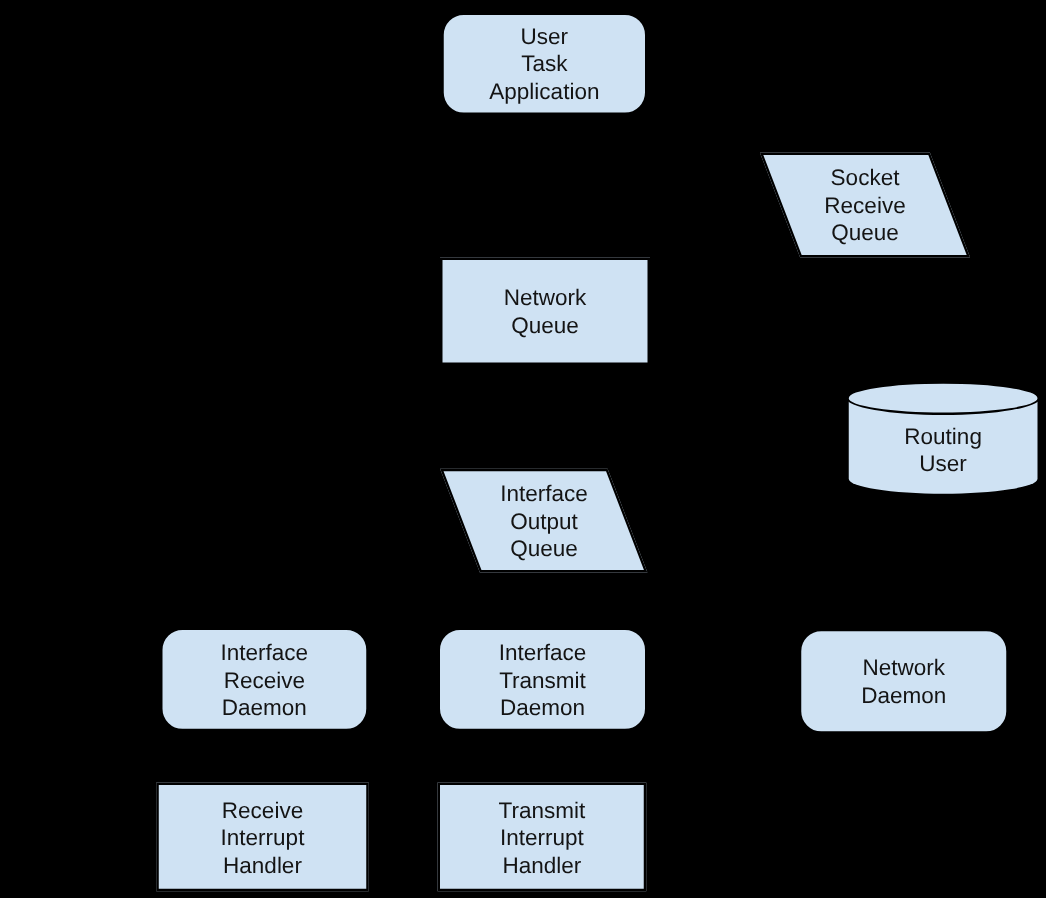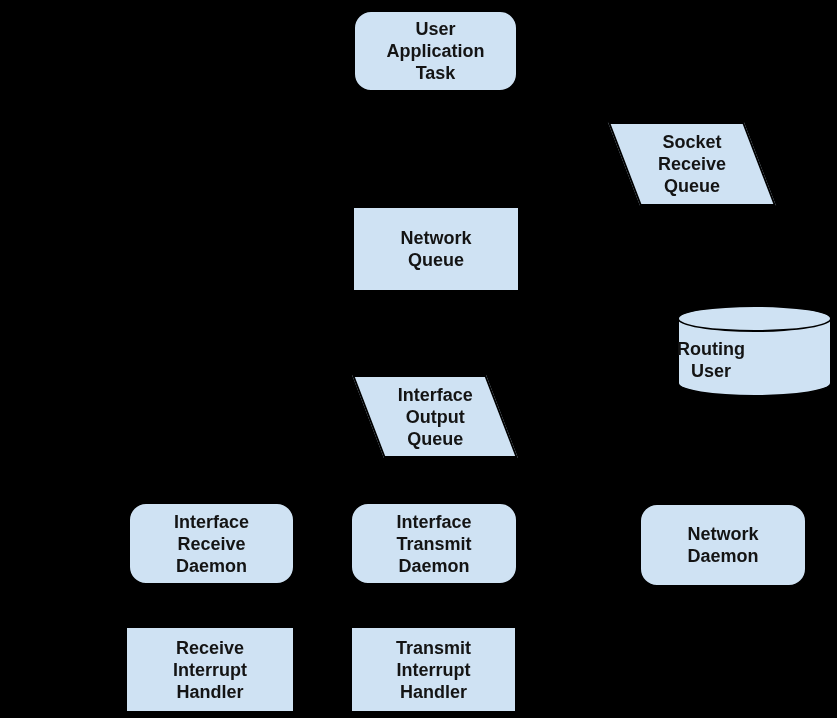--- a/index.html
+++ b/index.html
@@ -7,21 +7,20 @@
     padding: 0;
     background: var(--canvas-bg, #000000);
   }
   .canvas {
     position: relative;
     width: 837px;
     height: 718px;
     background: var(--canvas-bg, #000000);
     overflow: hidden;
     font-family: "Liberation Sans", "DejaVu Sans", sans-serif;
-    font-weight: bold;
   }
   .node {
     position: absolute;
     box-sizing: border-box;
     background: var(--shape-fill, #cfe2f3);
     border: 2px solid var(--shape-border, #000000);
     display: flex;
     align-items: center;
     justify-content: center;
   }
@@ -78,33 +77,33 @@
     border-bottom-right-radius: 50% 14px;
     z-index: 1;
   }
   .cyl-label {
     position: absolute;
     left: 0; right: 0;
     top: 22px; bottom: 4px;
     z-index: 3;
     display: flex;
     align-items: center;
-    justify-content: flex-start;
+    justify-content: center;
   }
 </style>
 </head>
 <body>
 
 <div class="canvas">
 
   <div class="node rounded" id="n0">
     <div class="label">
       <div>User</div>
+      <div>Task</div>
       <div>Application</div>
-      <div>Task</div>
     </div>
   </div>
 
   <div class="node para" id="n1">
     <div class="label">
       <div>Socket</div>
       <div>Receive</div>
       <div>Queue</div>
     </div>
   </div>

